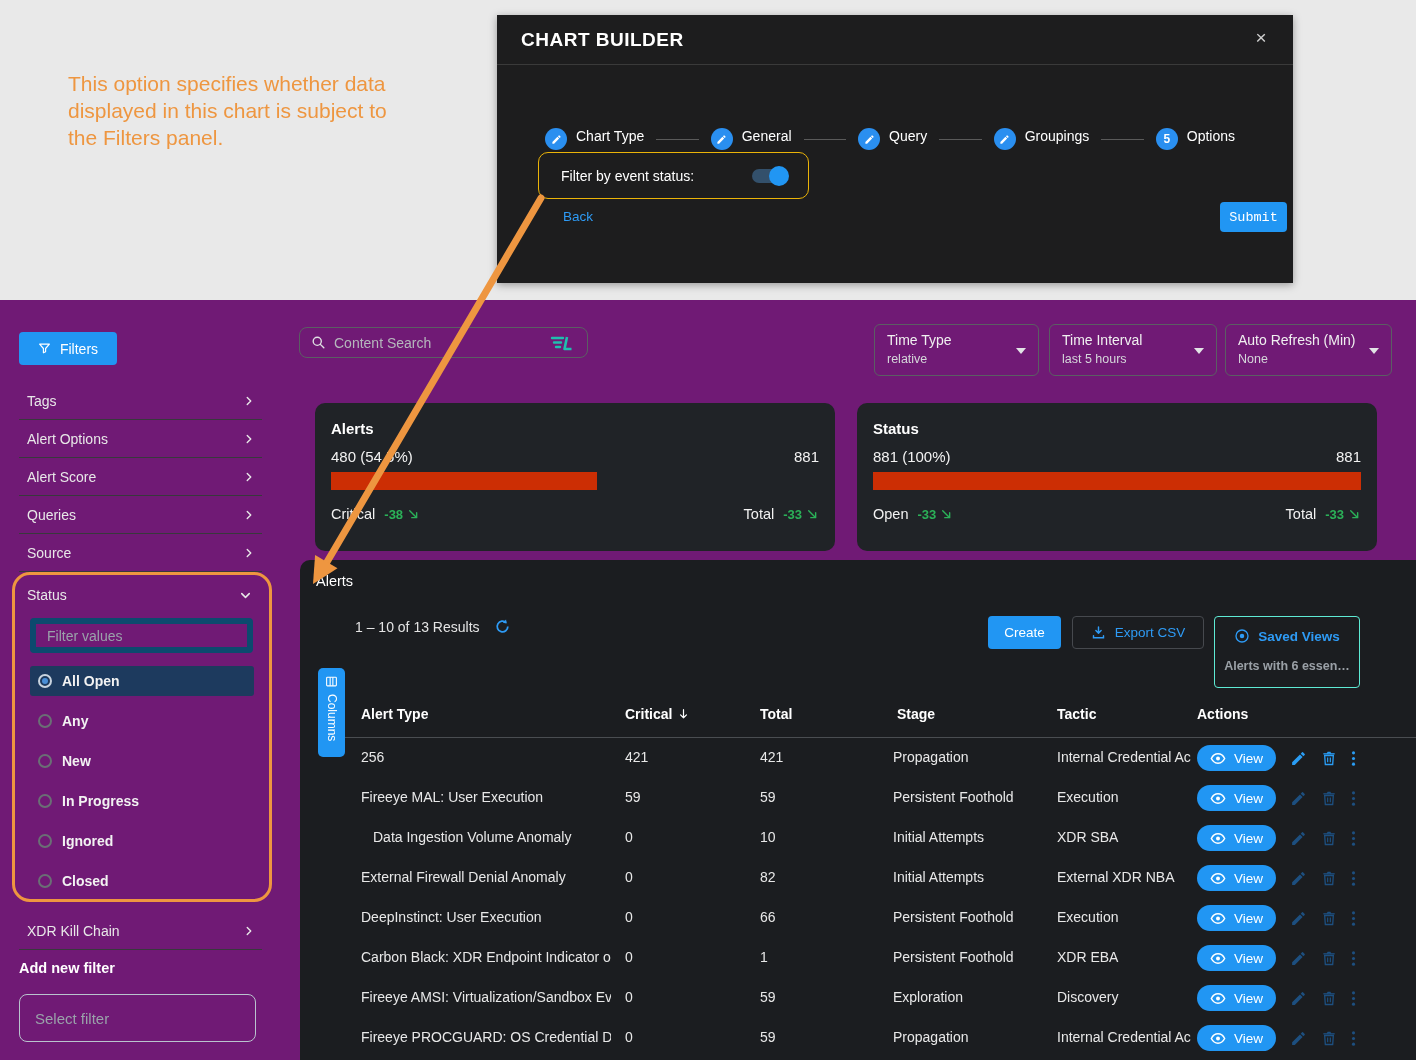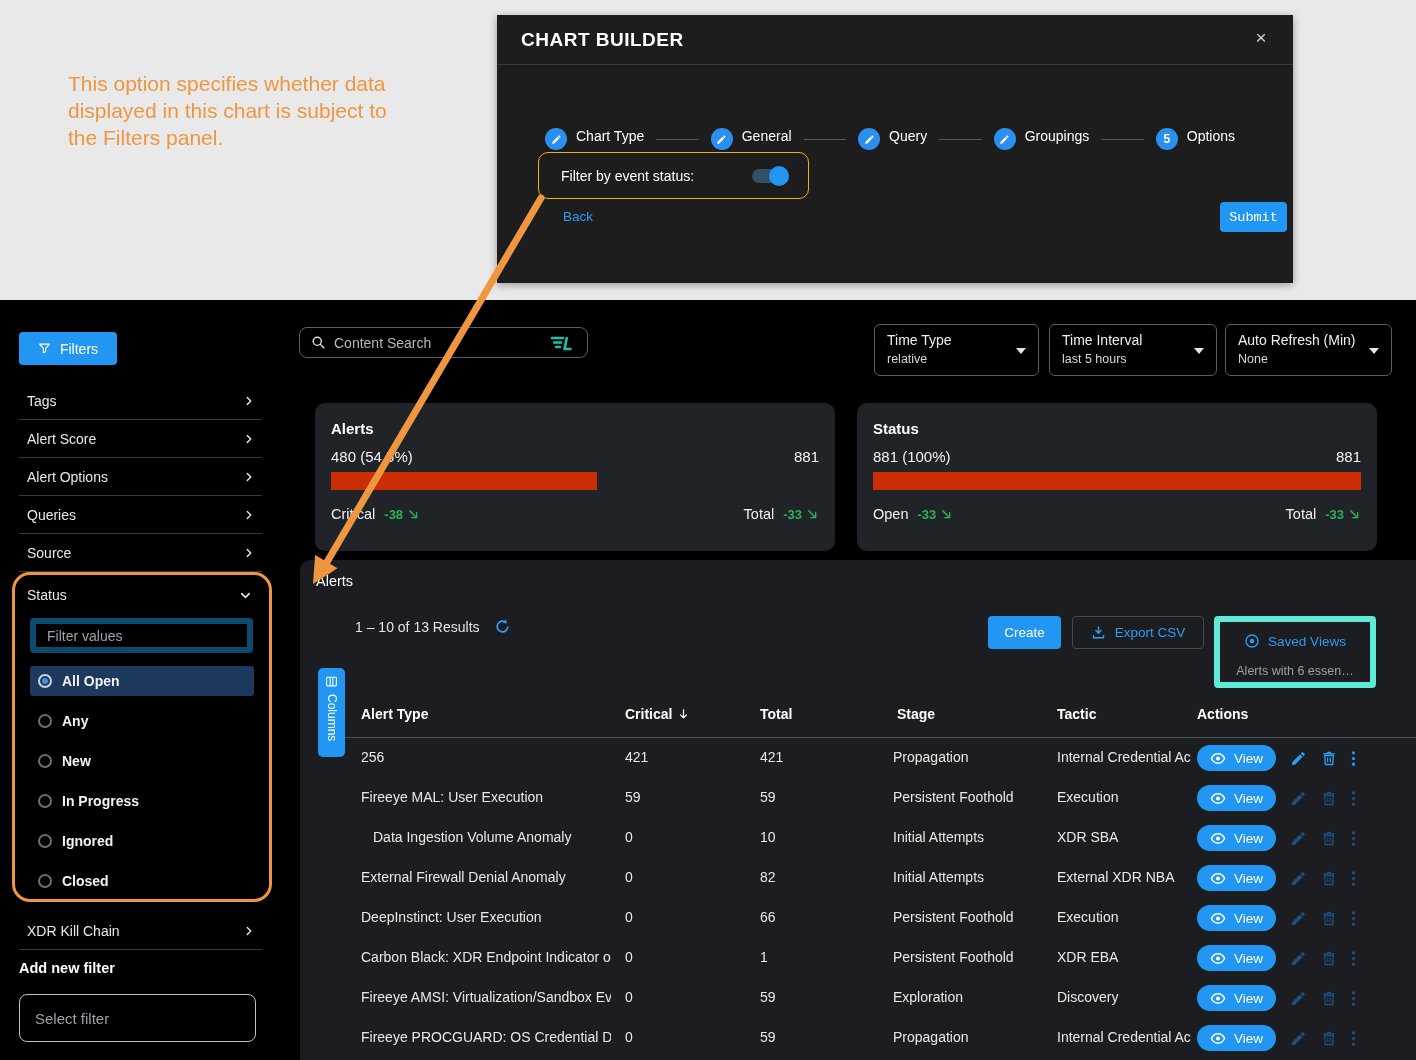--- a/index.html
+++ b/index.html
@@ -23,21 +23,21 @@
   .toggle-label { color:#fff; font-size:14px; }
   .toggle { width:34px; height:14px; background:#33506b; border-radius:7px; position:relative; cursor:pointer; }
   .toggle-knob { position:absolute; right:-3px; top:-3px; width:20px; height:20px; border-radius:50%; background:#2196f3; }
   .back-link { position:absolute; left:66px; top:194px; color:#2e9bf5; font-size:13.5px; cursor:pointer; }
   .submit-btn { position:absolute; left:692px; top:187px; width:67px; height:30px; background:#2196f3; color:#fff; border:none; border-radius:4px; font-size:13.5px; font-family:Liberation Mono, monospace; cursor:pointer;margin-left:31px; }
 
   
   .arrow-svg { position:absolute; left:0; top:0; pointer-events:none; z-index:60; }
 
   
-  .content { position:absolute; left:0; top:300px; width:1416px; height:760px; background:#000000; }
+  .content { position:absolute; left:0; top:300px; width:1416px; height:760px; background:#701a75; }
 
   
   .filters-btn { position:absolute; left:19px; top:32px; width:98px; height:33px; background:#2196f3; border:none; border-radius:4px; color:#fff; font-size:14px; display:flex; align-items:center; justify-content:center; gap:9px; font-family:inherit; cursor:pointer; }
   .side-list { position:absolute; left:19px; top:82px; width:243px; }
   .side-item { height:38px; display:flex; align-items:center; justify-content:space-between; padding:0 6px 0 8px; color:#e8e8e8; font-size:14px; border-bottom:1px solid #38393c; cursor:pointer; }
   .status-highlight { position:absolute; left:12px; top:272px; width:260px; height:330px; border:3px solid #ee9640; border-radius:18px; pointer-events:none; z-index:40; }
   .status-header { position:absolute; left:27px; top:278px; width:226px; height:34px; display:flex; align-items:center; justify-content:space-between; color:#e8e8e8; font-size:14px; cursor:pointer; }
   .filter-values { position:absolute; left:30px; top:318px; width:223px; height:35px; background:transparent; border:6px solid #0c4a6e; border-radius:4px; color:#e8e8e8; padding:0 11px; font-size:14px; font-family:inherit; outline:none; }
   .filter-values::placeholder { color:#9aa2aa; }
   .status-options { position:absolute; left:30px; top:366px; width:224px; }
@@ -70,21 +70,21 @@
   .cf-group { display:flex; align-items:center; gap:9px; color:#f2f2f2; font-size:14.5px; }
   .delta { color:#2bb158; font-size:13px; display:flex; align-items:center; gap:4px; font-weight:bold; }
 
   
   .table-panel { position:absolute; left:300px; top:260px; width:1116px; height:500px; background:#1b1d20; border-top-left-radius:10px; }
   .section-title { position:absolute; left:316px; top:273px; color:#fff; font-size:14.5px; }
   .results { position:absolute; left:355px; top:318px; display:flex; gap:14px; align-items:center; color:#e4e4e4; font-size:14px; }
   .refresh { color:#2e9bf5; cursor:pointer; }
   .create-btn { position:absolute; left:988px; top:316px; width:73px; height:33px; background:#2196f3; border:none; border-radius:4px; color:#fff; font-size:13.5px; font-family:inherit; cursor:pointer; }
   .export-btn { position:absolute; left:1072px; top:316px; width:132px; height:33px; background:transparent; border:1px solid #46494e; border-radius:4px; color:#2e9bf5; font-size:13.5px; font-family:inherit; display:flex; align-items:center; justify-content:center; gap:9px; cursor:pointer; }
-  .saved-views { position:absolute; left:1214px; top:316px; width:162px; height:72px; border:6px solid #5eead4; border-radius:4px; cursor:pointer; }
+  .saved-views { position:absolute; left:1214px; top:316px; width:146px; height:72px; border:1px solid #5eead4; border-radius:4px; cursor:pointer;font-weight:bold; }
   .sv-top { display:flex; align-items:center; justify-content:center; gap:8px; color:#2e9bf5; font-size:13.5px; margin-top:11px; }
   .sv-sub { text-align:center; color:#9aa0a6; font-size:12.5px; margin-top:15px; white-space:nowrap; overflow:hidden; }
   .columns-btn { position:absolute; left:318px; top:368px; width:27px; height:89px; background:#2196f3; border:none; border-radius:5px; color:#fff; display:flex; flex-direction:column; align-items:center; padding-top:7px; gap:6px; cursor:pointer; }
   .columns-text { writing-mode:vertical-rl; font-size:12px; color:#fff; font-family:inherit; }
 
   
   .table { position:absolute; left:345px; top:394px; width:1071px; }
   .t-header { position:relative; height:44px; border-bottom:1px solid #4a4d51; }
   .t-h { position:absolute; top:12px; color:#fff; font-weight:bold; font-size:14px; display:flex; align-items:center; gap:5px; cursor:pointer; }
   .t-row { position:relative; height:40px; }
@@ -177,29 +177,29 @@
     <div class="side-list">
         <div class="side-item">
           <div>Tags</div>
           <span class="icn">
             <svg width="14" height="14" viewBox="0 0 24 24">
               <path d="M9 6l6 6-6 6" fill="none" stroke="#e8e8e8" stroke-width="2.4" stroke-linecap="round" stroke-linejoin="round"></path>
             </svg>
           </span>
         </div>
         <div class="side-item">
-          <div>Alert Score</div>
+          <div>Alert Options</div>
           <span class="icn">
             <svg width="14" height="14" viewBox="0 0 24 24">
               <path d="M9 6l6 6-6 6" fill="none" stroke="#e8e8e8" stroke-width="2.4" stroke-linecap="round" stroke-linejoin="round"></path>
             </svg>
           </span>
         </div>
         <div class="side-item">
-          <div>Alert Options</div>
+          <div>Alert Score</div>
           <span class="icn">
             <svg width="14" height="14" viewBox="0 0 24 24">
               <path d="M9 6l6 6-6 6" fill="none" stroke="#e8e8e8" stroke-width="2.4" stroke-linecap="round" stroke-linejoin="round"></path>
             </svg>
           </span>
         </div>
         <div class="side-item">
           <div>Queries</div>
           <span class="icn">
             <svg width="14" height="14" viewBox="0 0 24 24">

